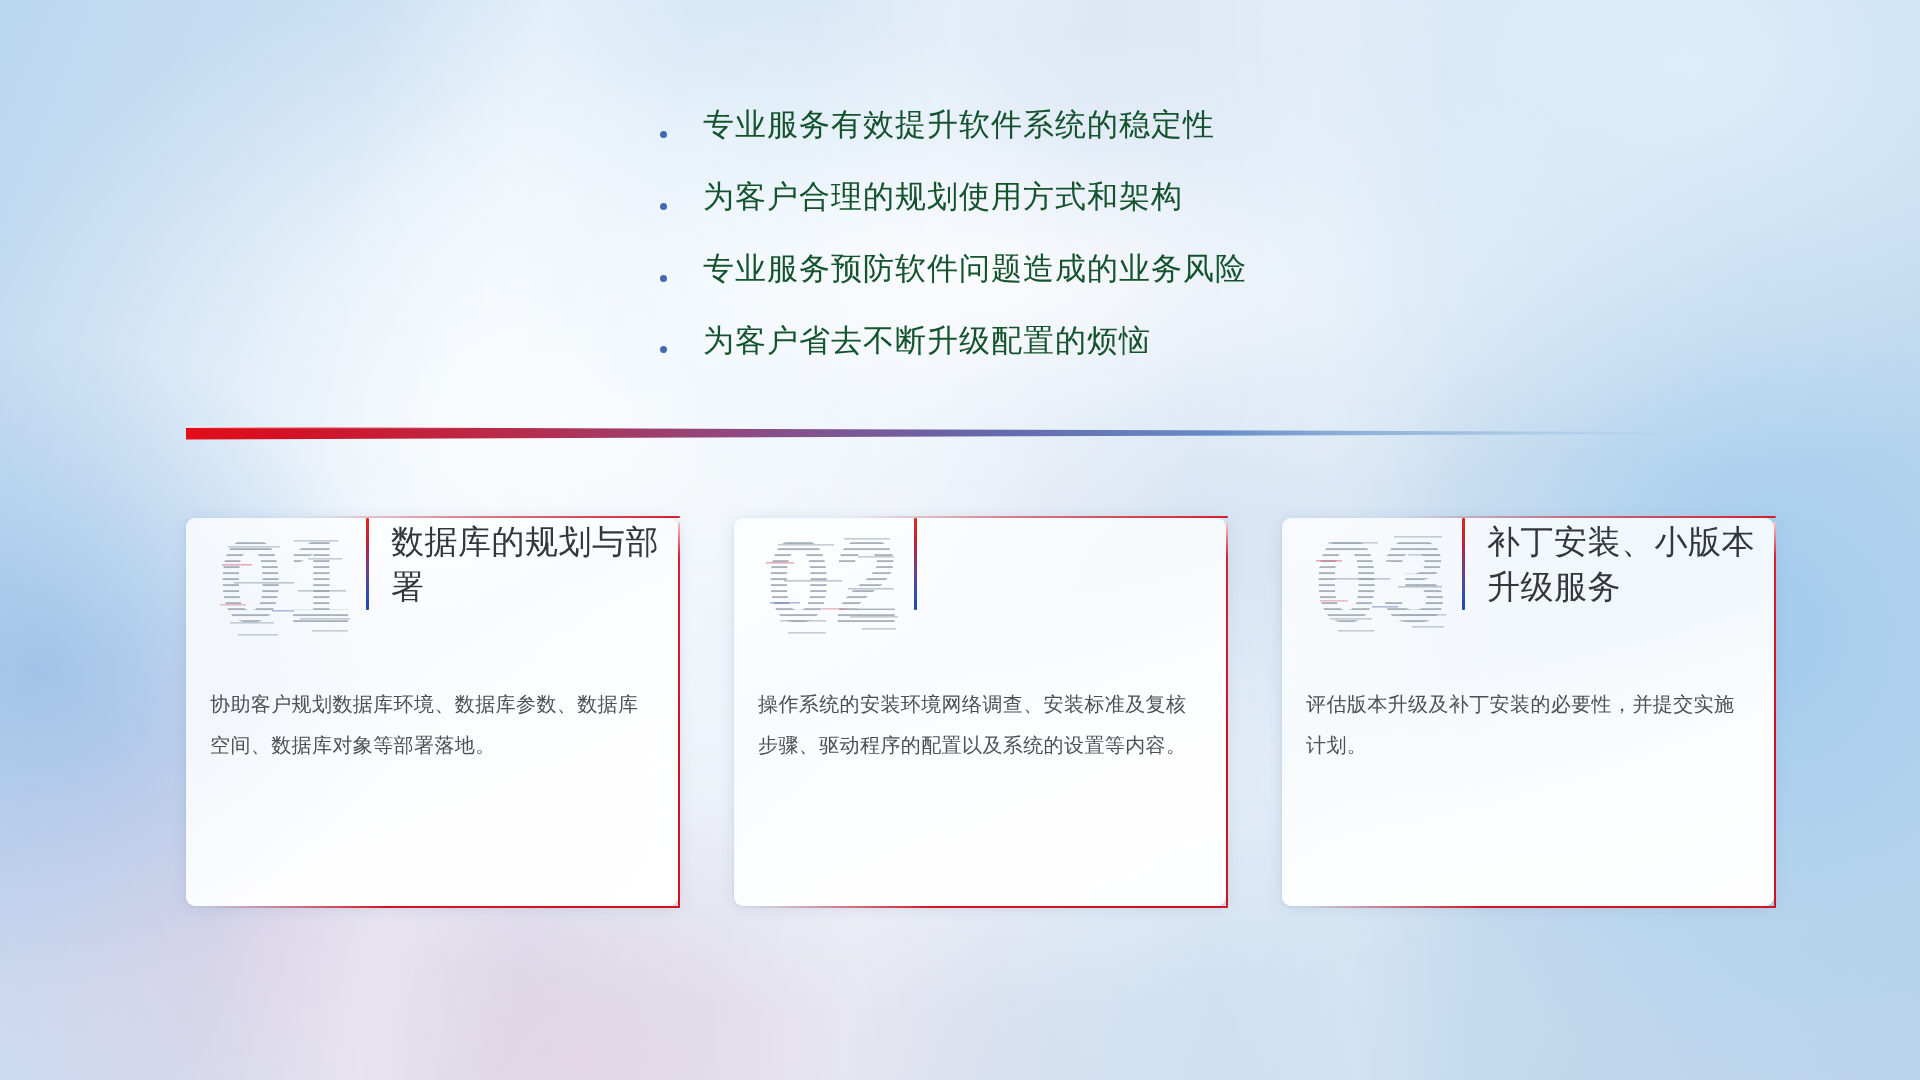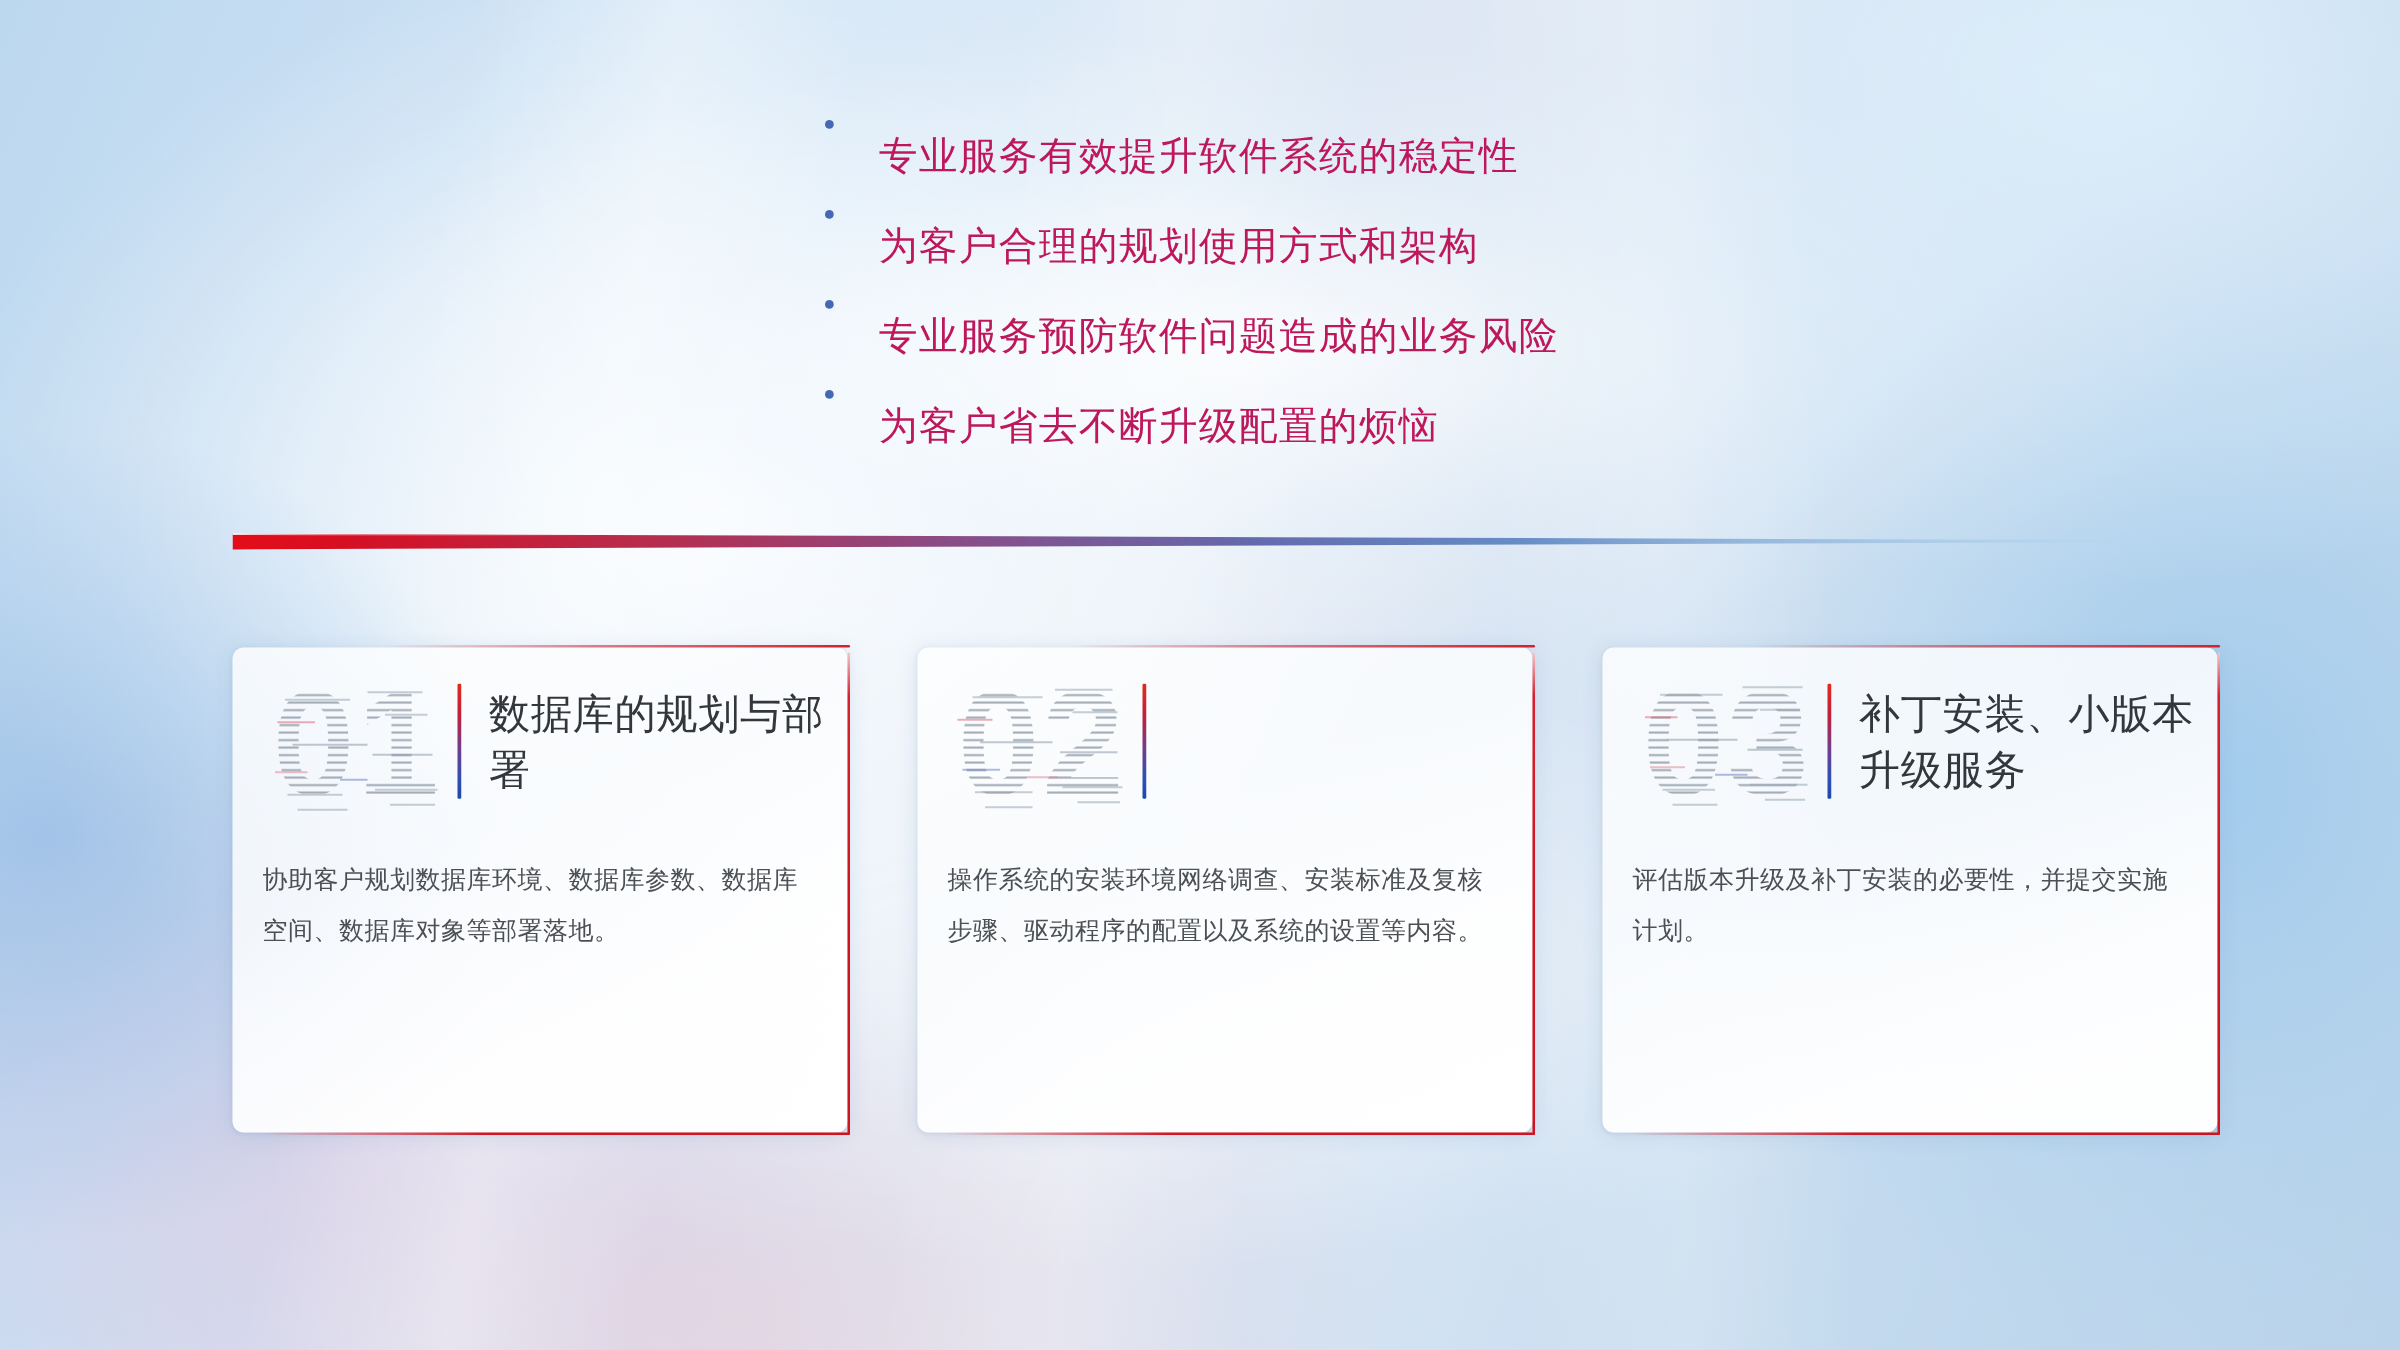--- a/index.html
+++ b/index.html
@@ -73,23 +73,23 @@
   }
 
   
   .stage{ position:absolute; inset:0; }
 
   
   .bullets{
     position:absolute; left:660px; top:104px;
   }
   .bullet{
-    display:flex; align-items:flex-start;
+    display:flex; align-items:flex-end;
     margin-bottom:30px;
-    color:#be185d;
+    color:#14532d;
     font-size:31px;
     letter-spacing:1px;
     line-height:1.35;
     white-space:nowrap;
   }
   .bullet:last-child{ margin-bottom:0; }
   .bullet .dot{
     width:7px; height:7px; border-radius:50%;
     background:#4369b4;
     margin-right:36px;
@@ -136,21 +136,21 @@
   .card .accent-t{
     position:absolute; left:120px; right:-2px; top:-2px;
     height:2px;
     background:linear-gradient(90deg,rgba(208,18,31,0) 0%,rgba(210,30,45,.55) 45%,#d4202d 100%);
     border-radius:2px;
   }
 
   .card-head{
     position:relative;
     height:150px;
-    display:flex; align-items:center;
+    display:flex; align-items:flex-start;
     padding-left:26px;
   }
   
   .num-wrap{
     position:relative;
     width:148px; height:124px;
     flex:0 0 auto;
   }
   .num-wrap svg{ display:block; width:148px; height:124px; }
 

